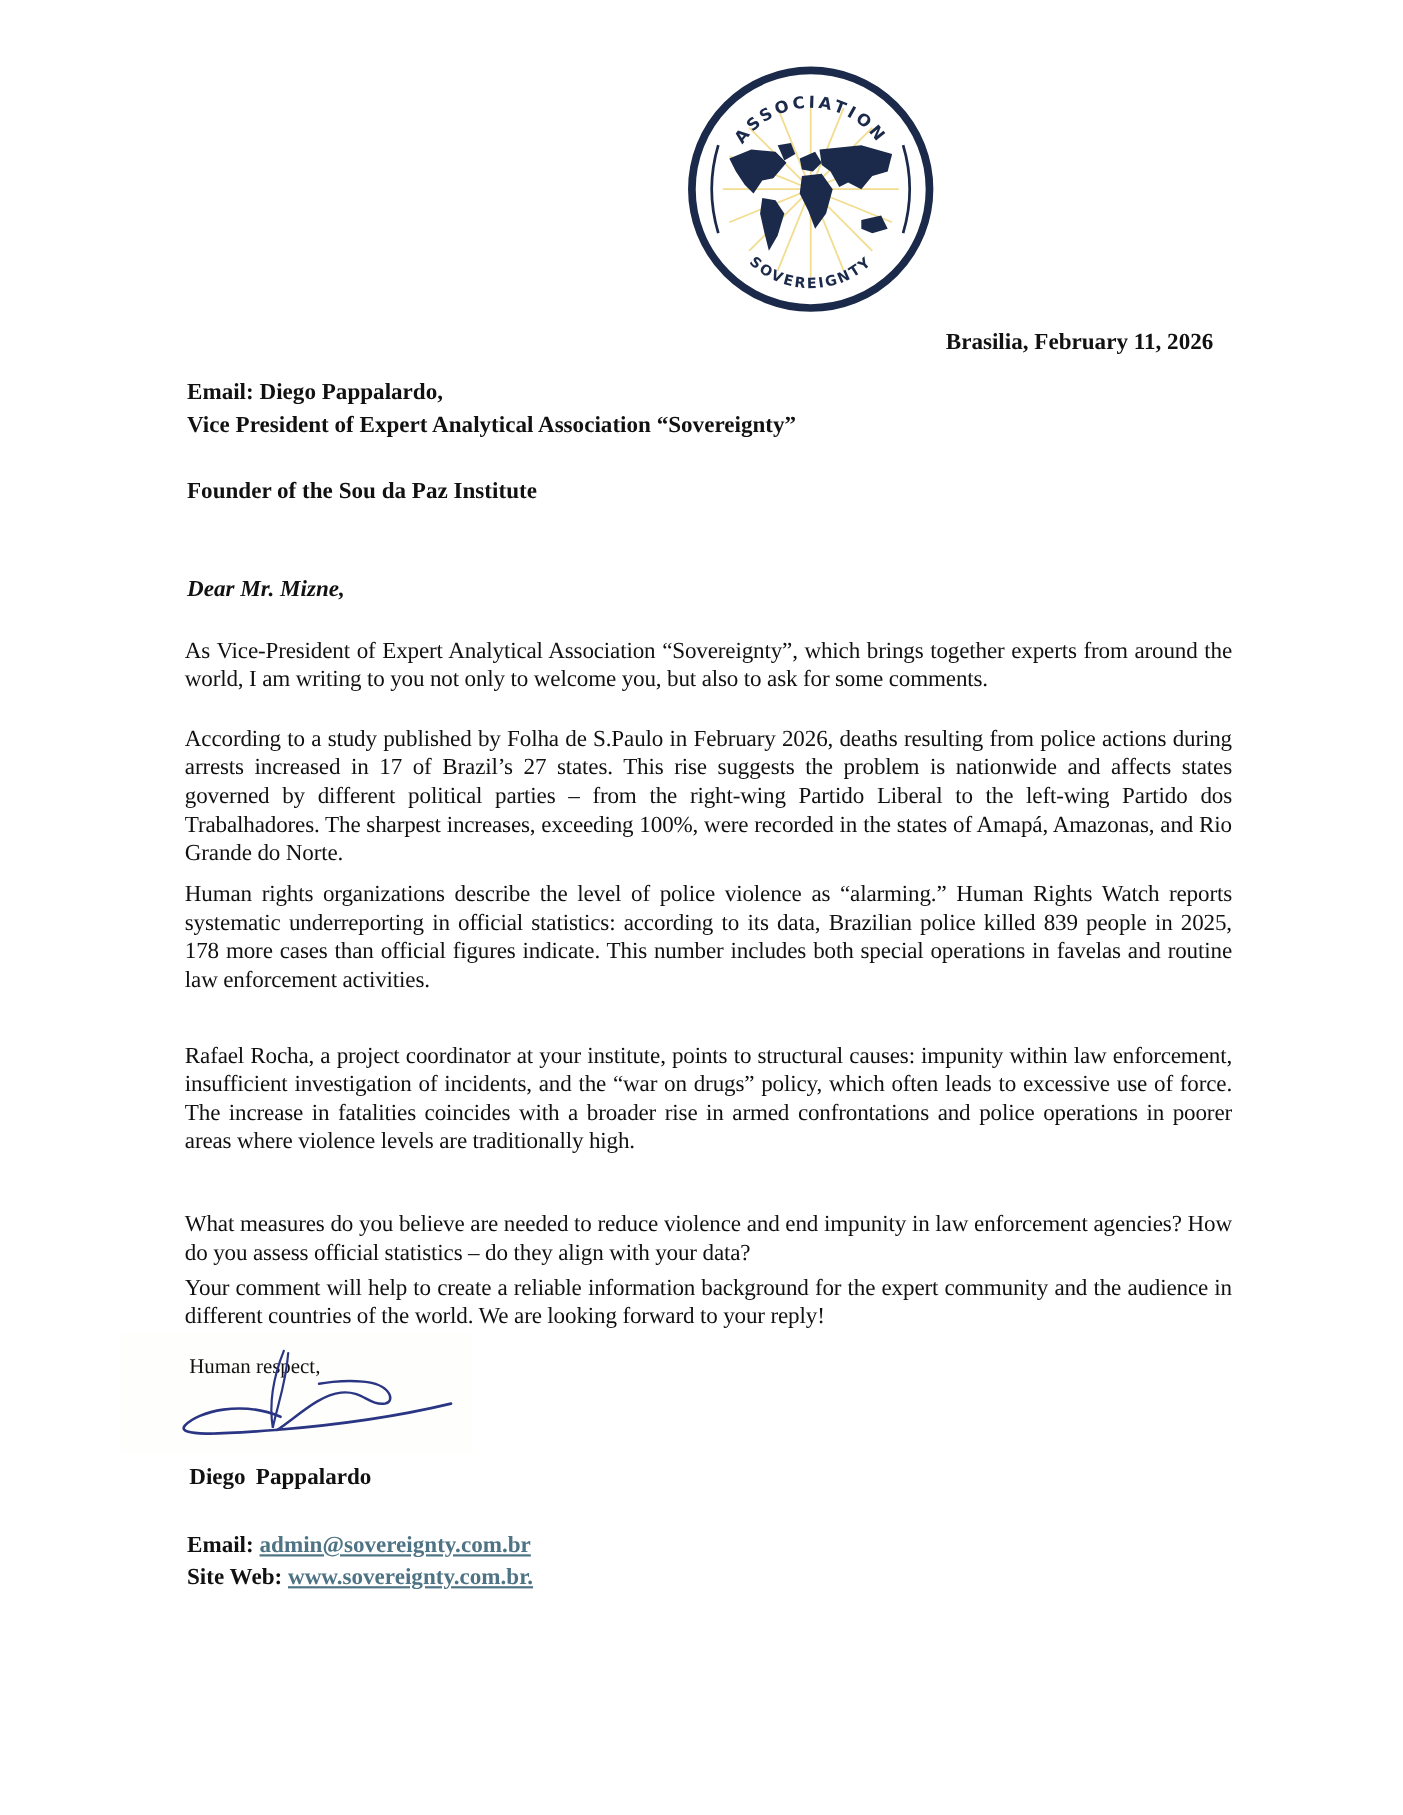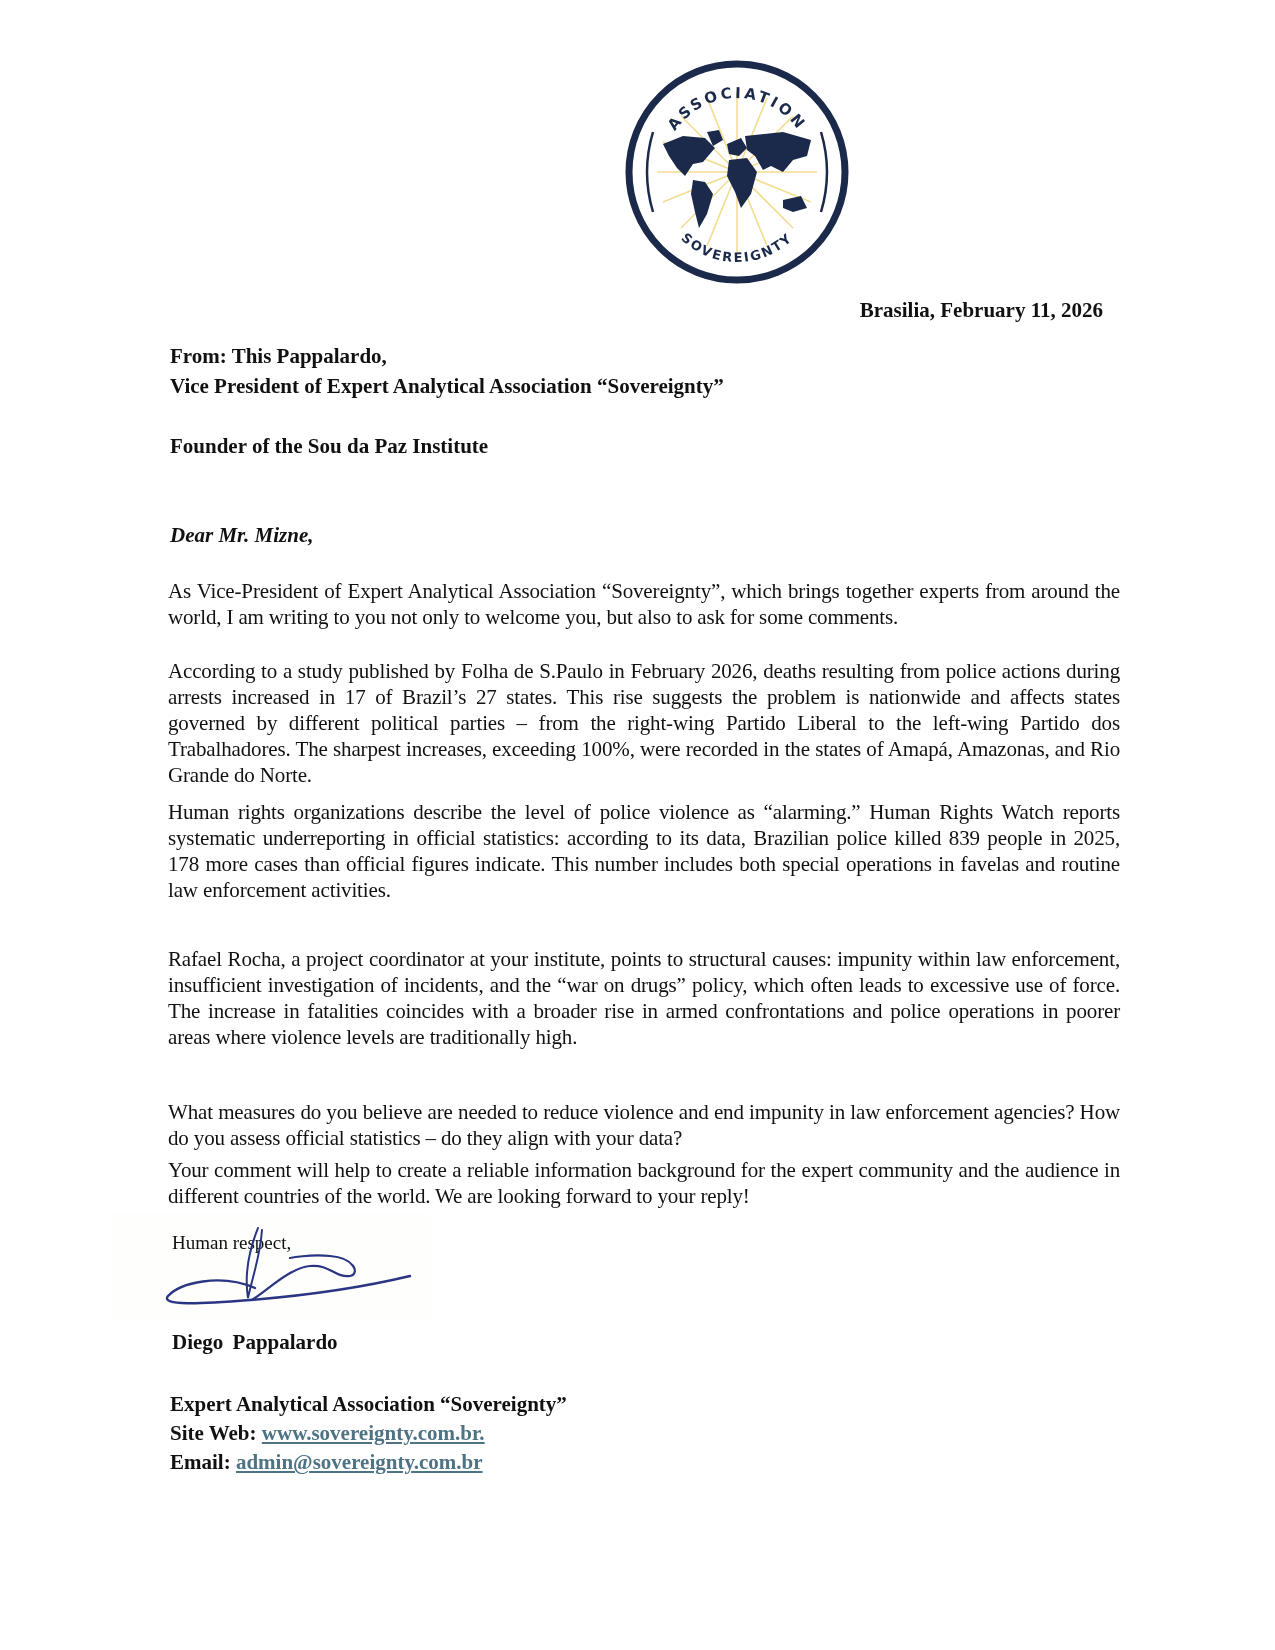--- a/index.html
+++ b/index.html
@@ -72,21 +72,21 @@
     </text>
     <text font-family="DejaVu Sans, sans-serif" font-weight="bold" font-size="13" fill="#1b2a4a" letter-spacing="2">
       <textPath href="#arcBot" startOffset="50%" text-anchor="middle">SOVEREIGNTY</textPath>
     </text>
   </svg>
 </div>
 
 <div class="date">Brasilia, February 11, 2026</div>
 
 <div class="block from">
-  <span class="u">From: This Pappalardo,</span>
+  <span class="u">Email: Diego Pappalardo,</span>
   <span class="u">Vice President of Expert Analytical Association “Sovereignty”</span>
 </div>
 
 <div class="block to">
   <span class="u">Founder of the Sou da Paz Institute</span>
 </div>
 
 <div class="block salutation">Dear Mr. Mizne,</div>
 
 <p class="para p1" style="margin:0">As Vice-President of Expert Analytical Association “Sovereignty”, which brings together experts from around the world, I am writing to you not only to welcome you, but also to ask for some comments.</p>
@@ -100,22 +100,21 @@
 <div class="sig-closing">Human respect,</div>
 <svg class="sig-svg" viewBox="0 0 260 100">
   <path d="M 95 70 C 60 55, 20 65, 8 78 C 0 88, 40 86, 90 82 C 140 78, 200 70, 250 58" fill="none" stroke="#2a3583" stroke-width="2.4" stroke-linecap="round"></path>
   <path d="M 98 10 C 90 30, 84 55, 88 80 C 92 60, 100 40, 102 12" fill="none" stroke="#2a3583" stroke-width="2" stroke-linecap="round"></path>
   <path d="M 92 82 C 110 70, 130 50, 150 48 C 170 46, 175 60, 190 58 C 200 56, 195 40, 170 38 C 150 36, 130 40, 130 40" fill="none" stroke="#2a3583" stroke-width="2.2" stroke-linecap="round"></path>
 </svg>
 
 <div class="name">Diego  Pappalardo</div>
 
 <div class="org">
-  <span class="u">Expert Analytical Association “Sovereignty”</span>
+  <span class="u">
+    <span>Email:</span>
+    <a class="link">admin@sovereignty.com.br</a>
+  </span>
   <span class="u">
     <span>Site Web:</span>
     <a class="link">www.sovereignty.com.br.</a>
   </span>
-  <span class="u">
-    <span>Email:</span>
-    <a class="link">admin@sovereignty.com.br</a>
-  </span>
 </div>
 
 </body></html>

